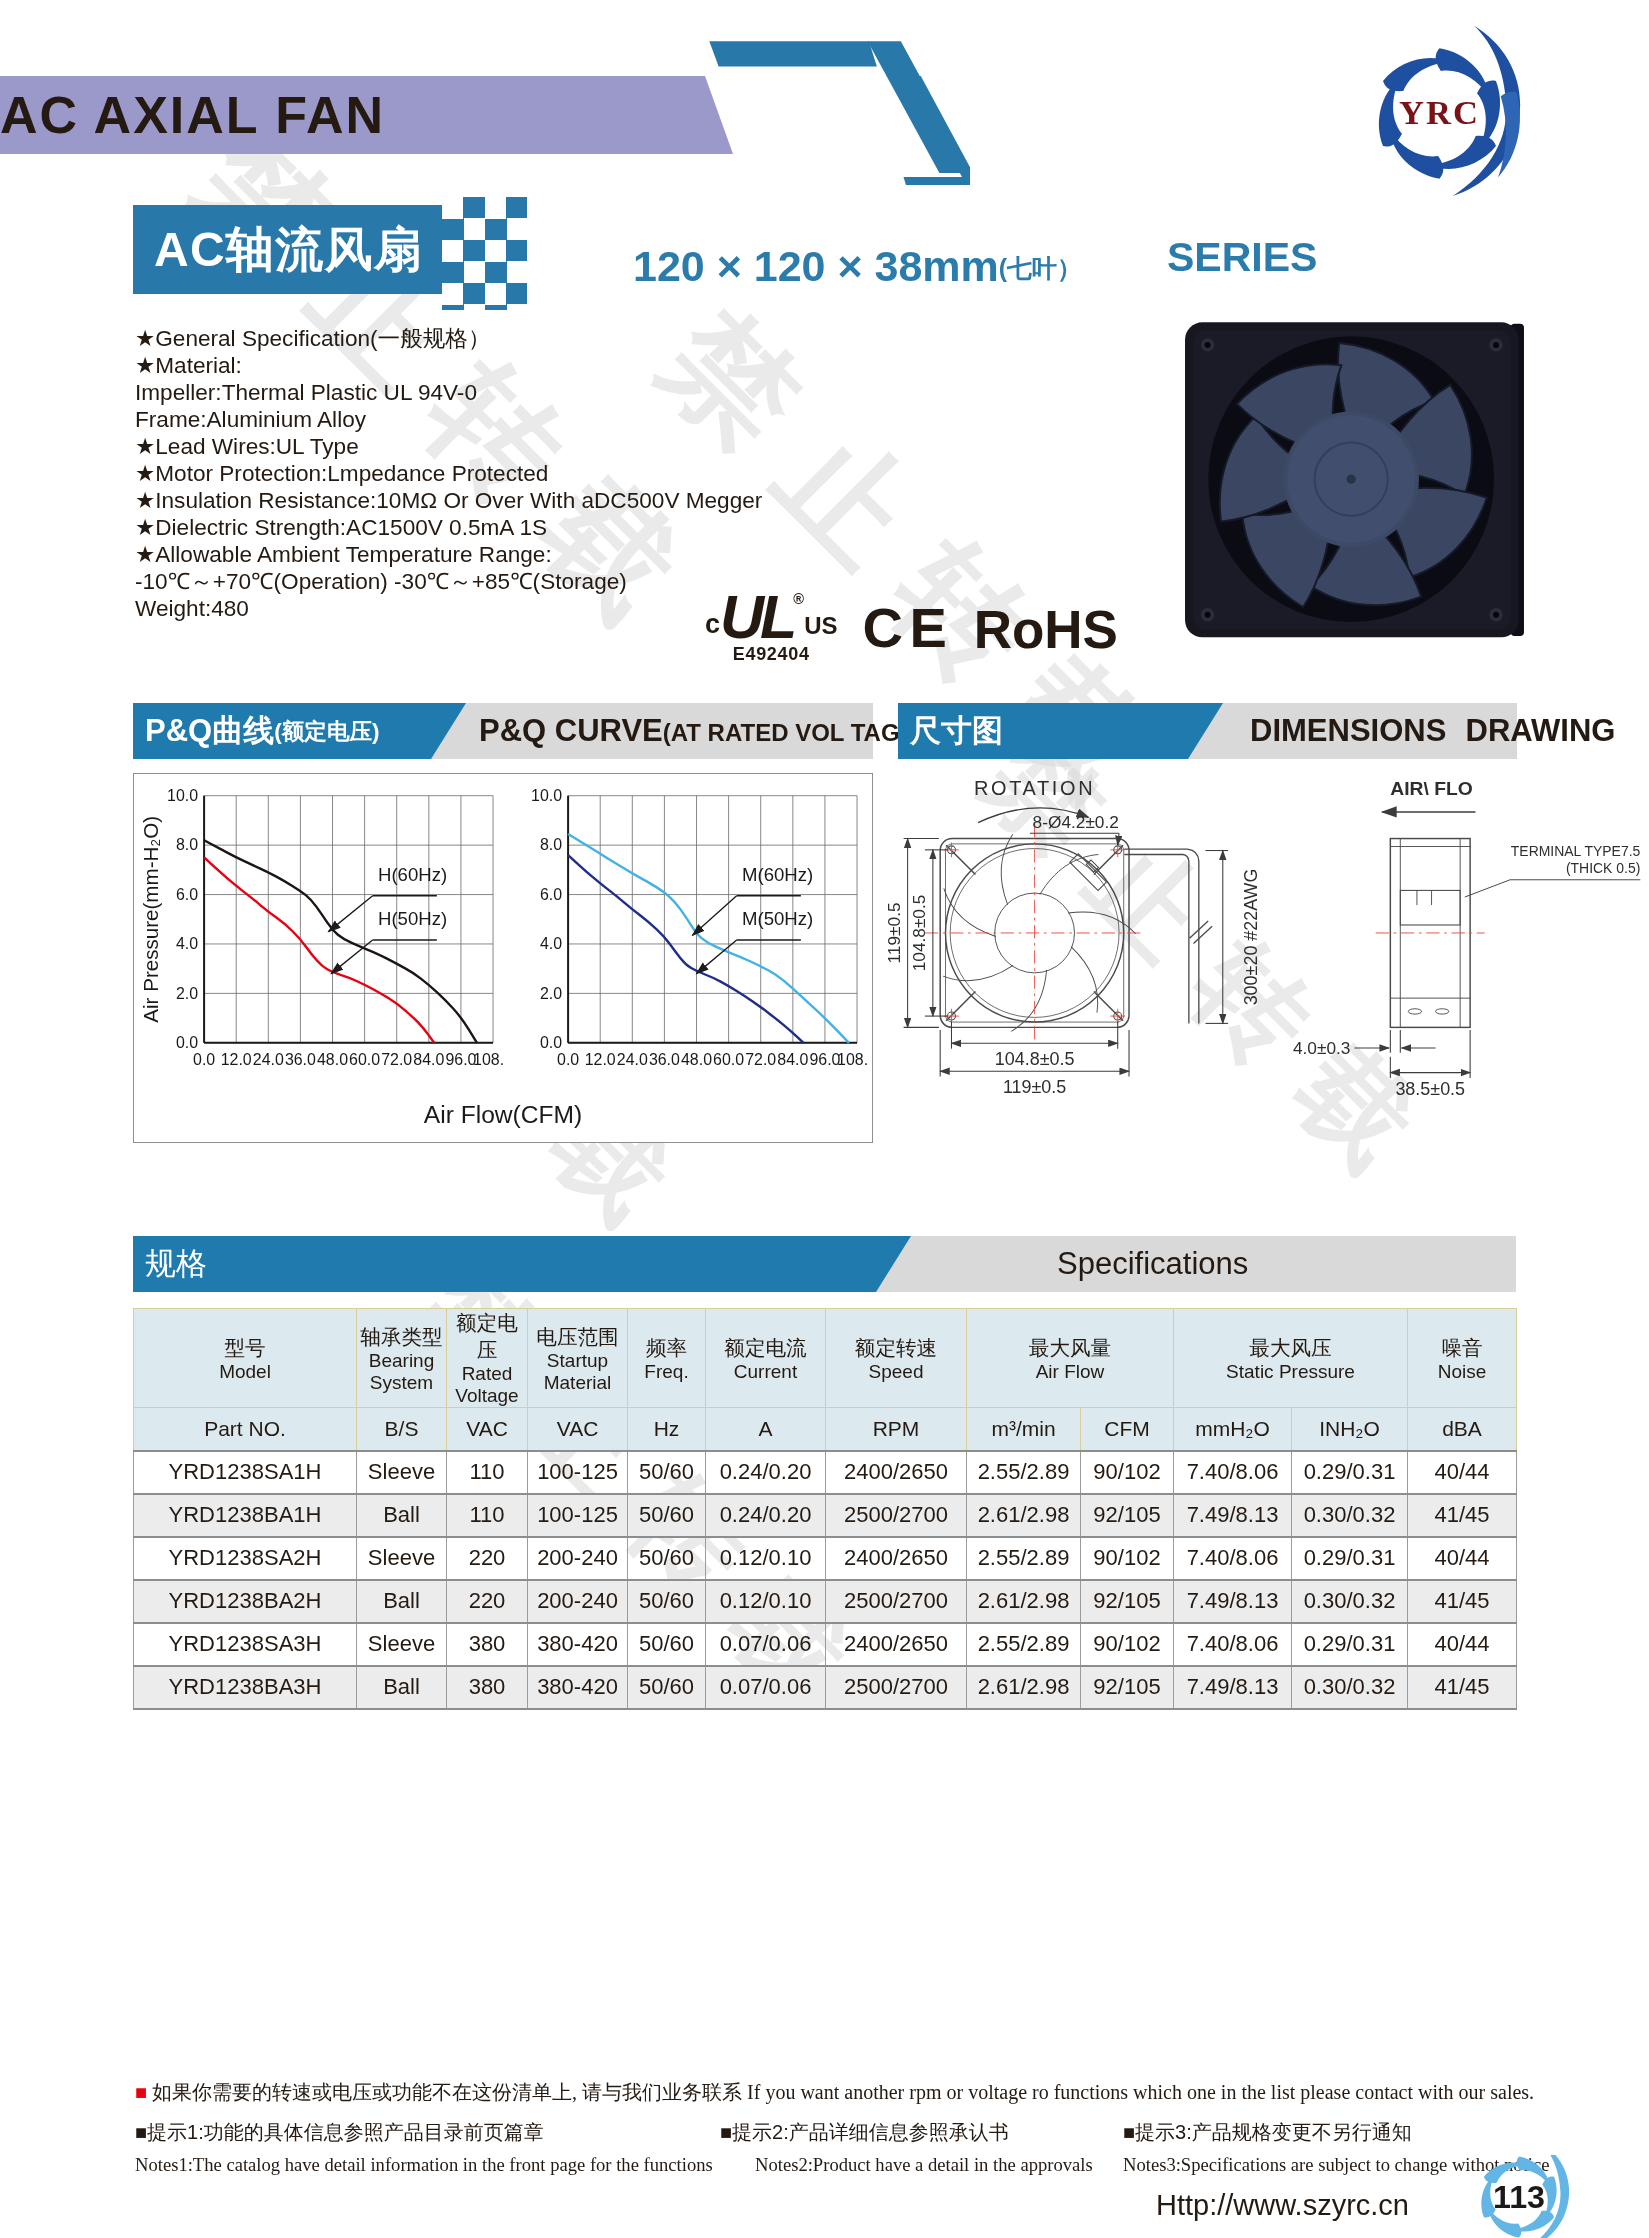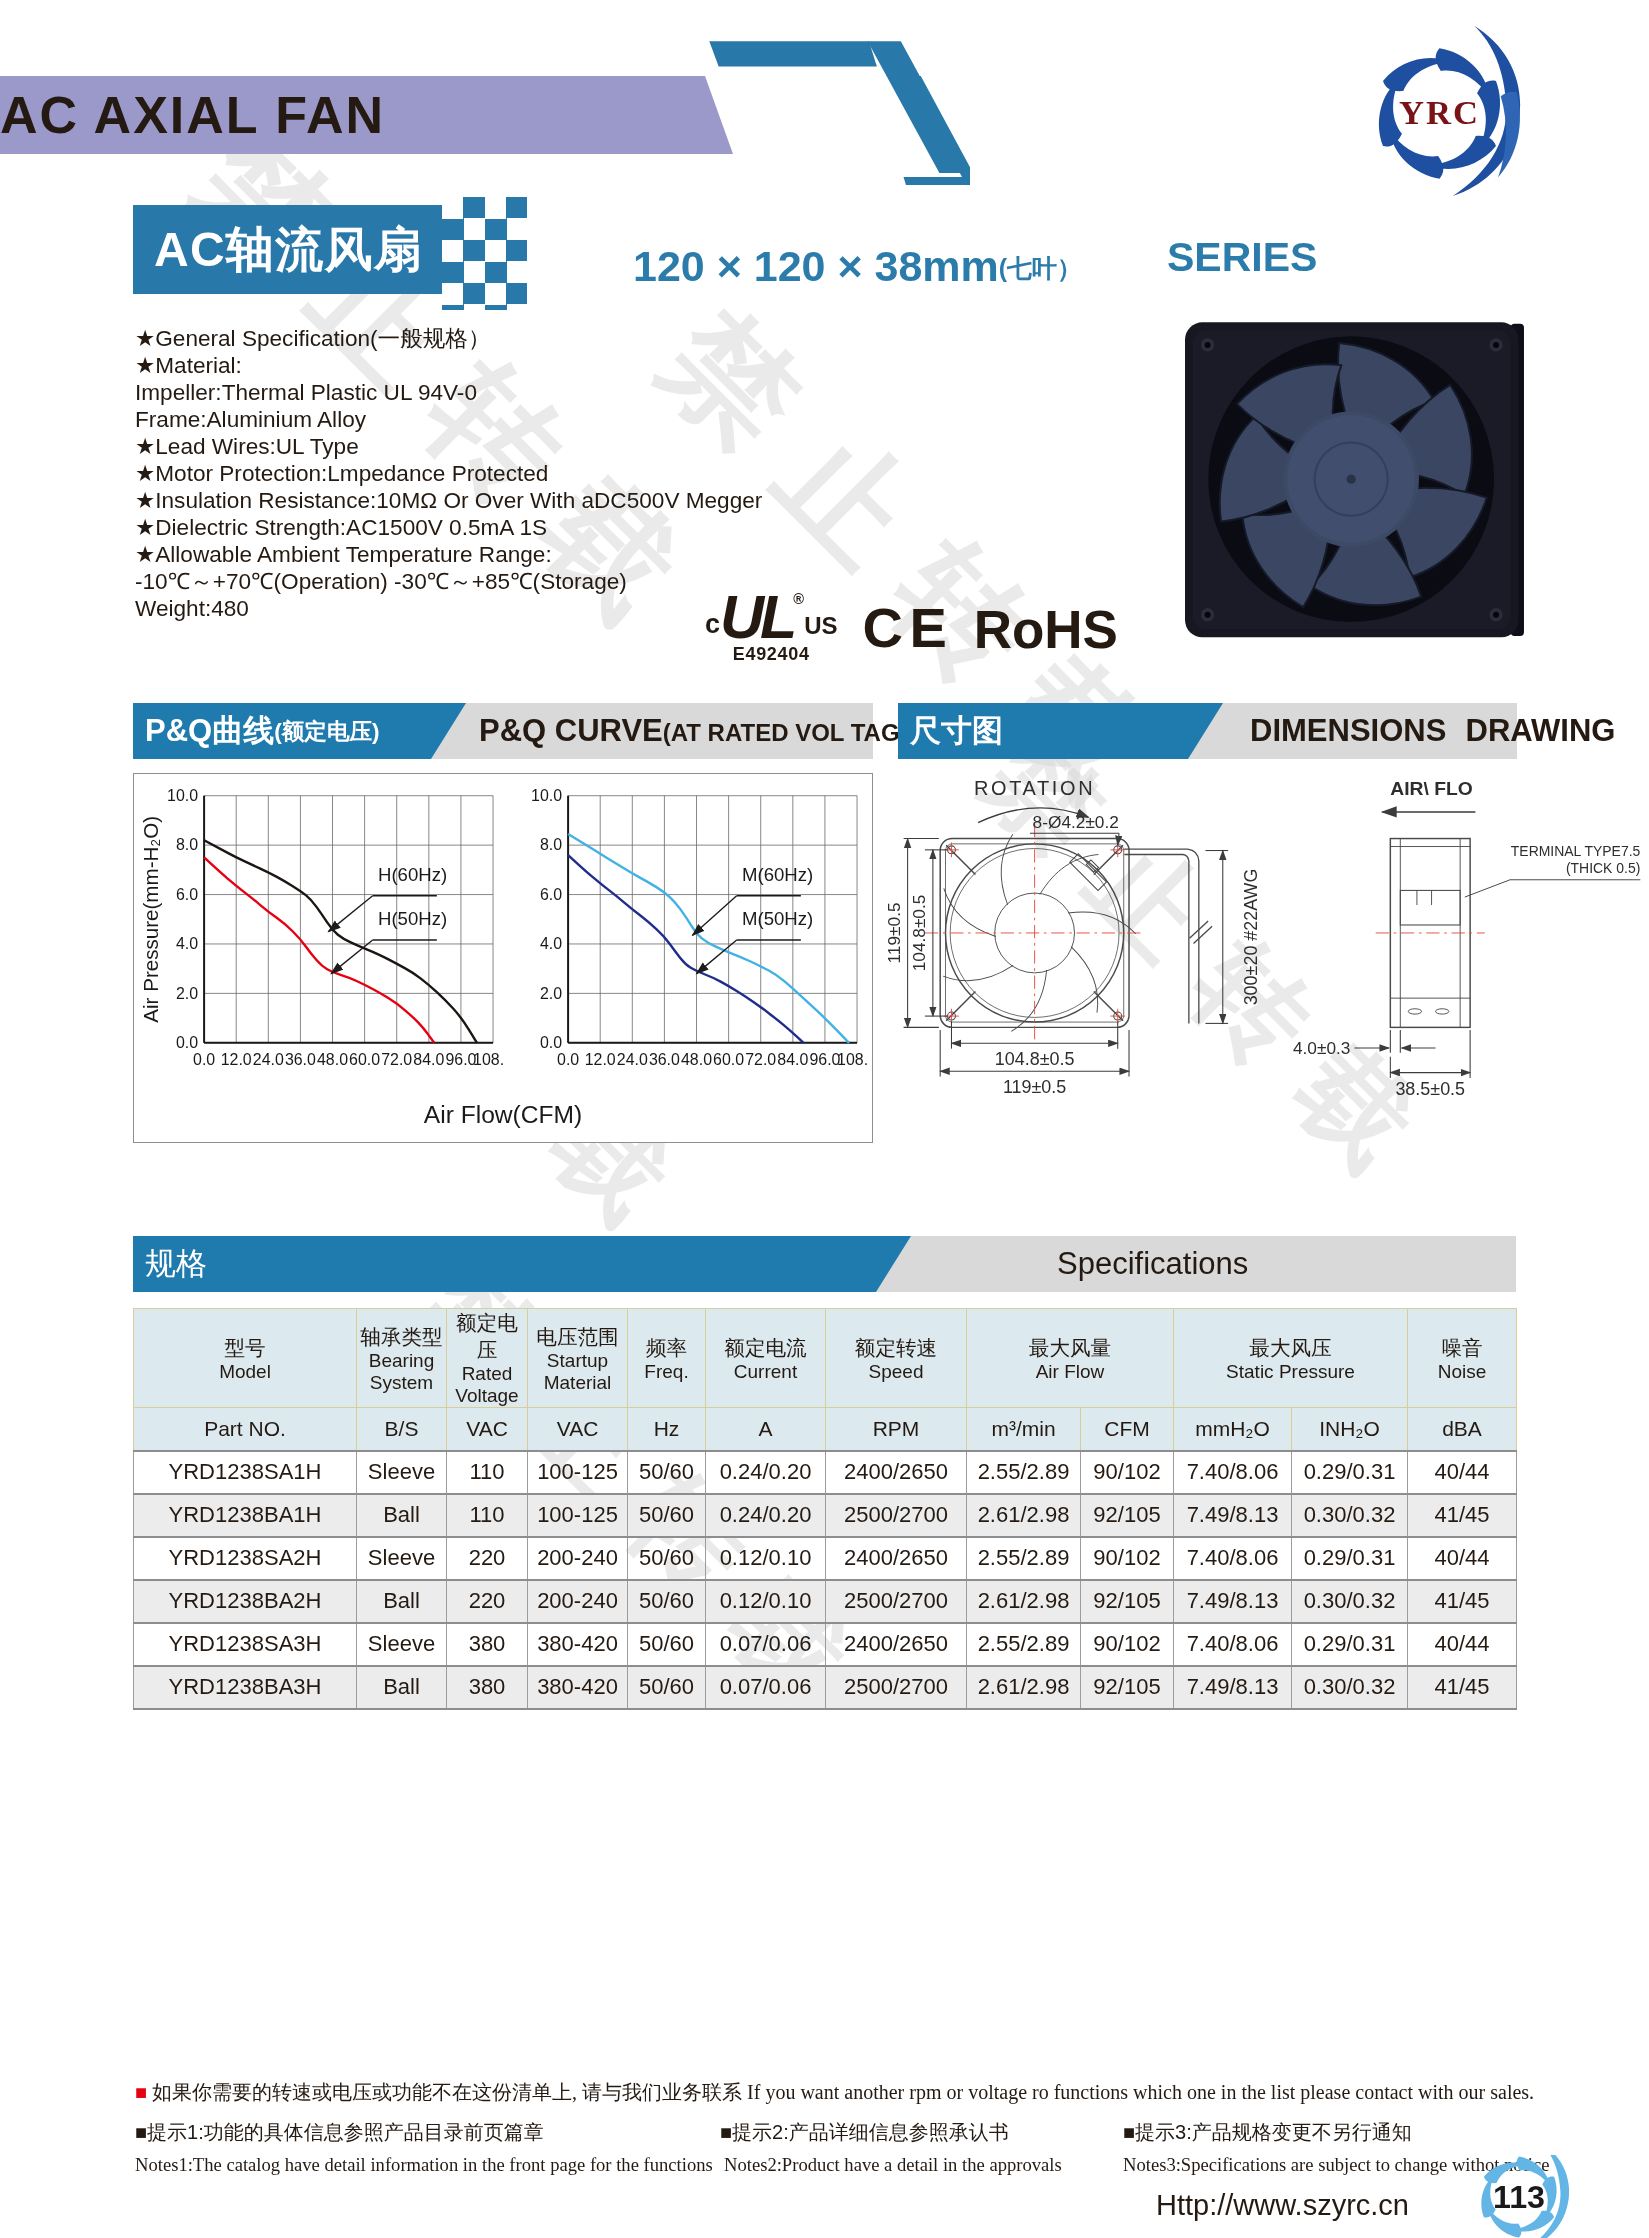--- a/index.html
+++ b/index.html
@@ -666,21 +666,21 @@
       </tbody>
     </table>
 
   <div class="layer contact-note">
     <span class="bullet">■</span>
     <span>如果你需要的转速或电压或功能不在这份清单上, 请与我们业务联系 If you want another rpm or voltage ro functions which one in the list please contact with our sales.</span>
   </div>
   <div class="fnote-cn layer" style="left:135px; top:2119px;">■提示1:功能的具体信息参照产品目录前页篇章</div>
   <div class="fnote-en layer" style="left:135px; top:2154px;">Notes1:The catalog have detail information in the front page for the functions</div>
   <div class="fnote-cn layer" style="left:720px; top:2119px;">■提示2:产品详细信息参照承认书</div>
-  <div class="fnote-en layer" style="left:724px; top:2154px;">Notes2:Product have a detail in the approvals</div>
+  <div class="fnote-en layer" style="left:755px; top:2154px;">Notes2:Product have a detail in the approvals</div>
   <div class="fnote-cn layer" style="left:1123px; top:2119px;">■提示3:产品规格变更不另行通知</div>
   <div class="fnote-en layer" style="left:1123px; top:2154px;">Notes3:Specifications are subject to change withot notice</div>
 
   <div class="layer url">Http://www.szyrc.cn</div>
 
   <svg class="layer page-logo" width="100" height="84" viewBox="0 0 150 126">
     <g transform="translate(75,63) scale(0.62)">
       <g fill="#62b5e5">
         <g>
             <path d="M0,-98 C38,-92 70,-62 75,-26 C56,-52 30,-68 2,-64 C-9,-80 -7,-90 0,-98 Z"></path>

